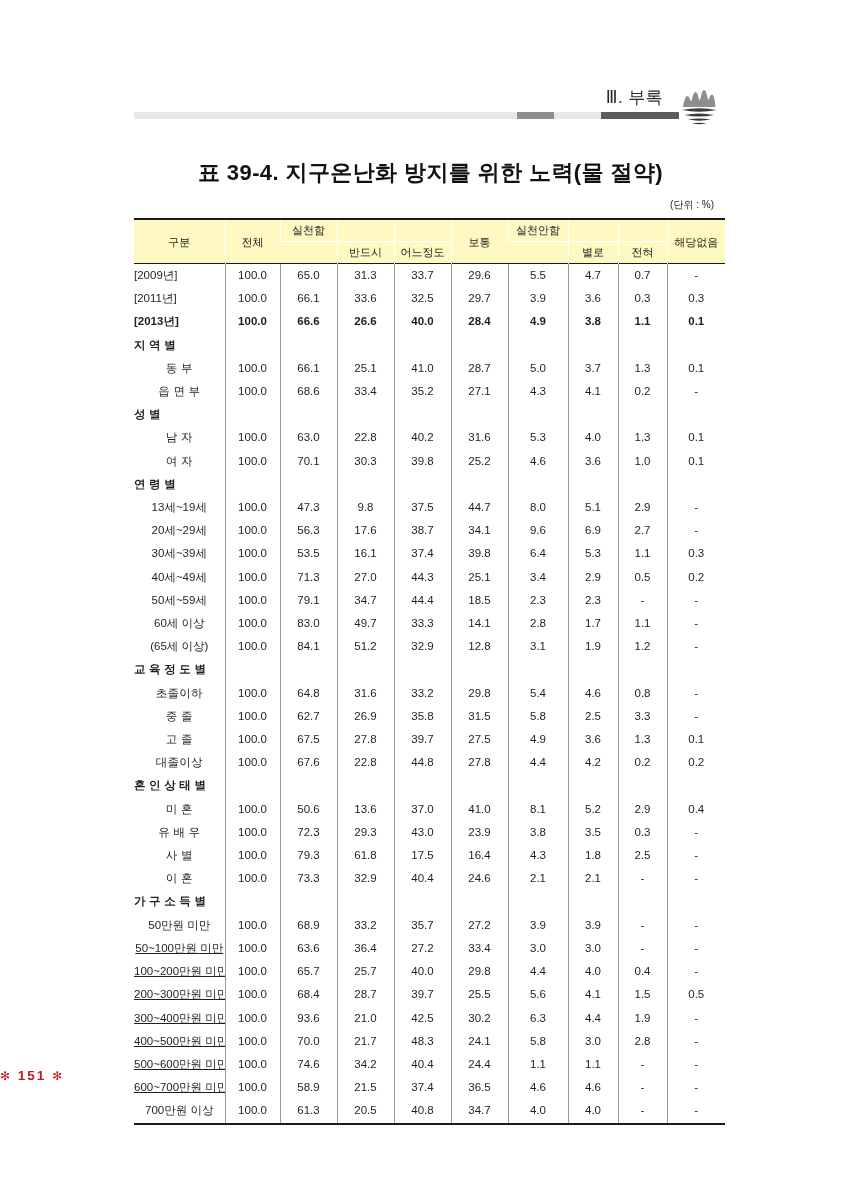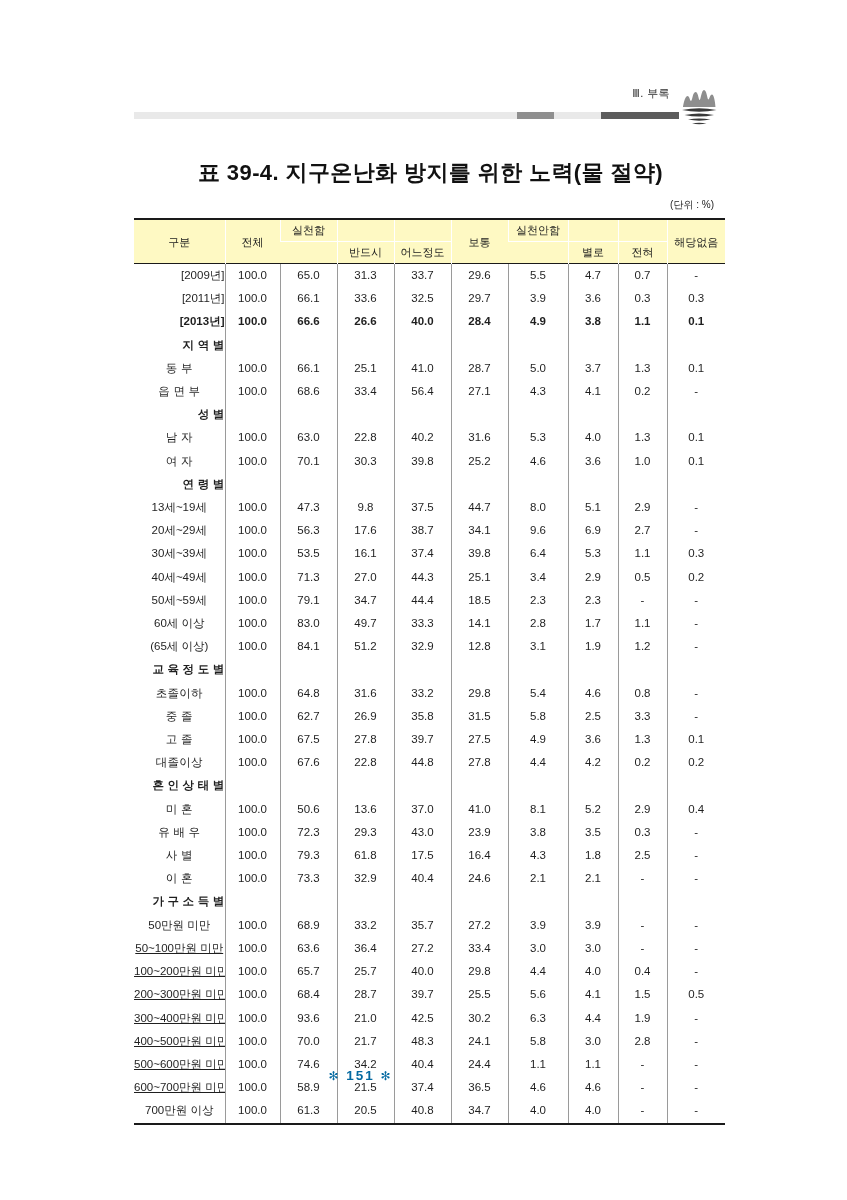--- a/index.html
+++ b/index.html
@@ -17,23 +17,23 @@
   
   .page-header {
     position: absolute;
     left: 134px;
     top: 86px;
     width: 580px;
     height: 46px;
   }
   .header-label {
     position: absolute;
-    right: 44px;
+    right: 51px;
     top: 0px;
-    font-size: 11px;
+    font-size: 17px;
     letter-spacing: 0.4px;
     color: #2b2b2b;
     white-space: nowrap;
   }
   .header-bar {
     position: absolute;
     left: 0;
     top: 26px;
     width: 545px;
     height: 7px;
@@ -135,37 +135,36 @@
     overflow: hidden;
   }
   table.stat tbody td.lbl {
     border-left: none;
     font-size: 11.5px;
   }
   table.stat tbody tr:first-child td { border-top: 1px solid #1a1a1a; }
   table.stat tbody tr.last td { border-bottom: 2.5px solid #1a1a1a; margin-top: 32px; }
 
   
-  .lbl.yearlbl   { text-align: right; }
-  .lbl.section   { font-weight: bold; letter-spacing: 0.2px; text-align: right; }
+  .lbl.yearlbl   { text-align: left; }
+  .lbl.section   { font-weight: bold; letter-spacing: 0.2px; text-align: left; }
   .lbl.sp2       { letter-spacing: 0.2px; }
   .lbl.tight     { font-size: 10.5px; }
   .lbl.tight2    { font-size: 9.8px; text-decoration: underline; }
   tr.bold td     { font-weight: bold; }
 
   
   .page-footer {
     position: absolute;
     left: 0;
     top: 1068px;
     width: 721px;
-    text-align: center;
     font-size: 13.5px;
     font-weight: bold;
-    color: #0369a1;
+    color: #b91c1c;
     letter-spacing: 2px;
   }
   .page-footer .star { font-weight: normal; font-size: 12px; }
 </style>
 </head>
 <body>
 
 <div class="page-header">
   <div class="header-label">Ⅲ. 부록</div>
   <div class="header-bar"></div>
@@ -280,21 +279,21 @@
           <td>5.0</td>
           <td>3.7</td>
           <td>1.3</td>
           <td>0.1</td>
         </tr>
         <tr>
           <td class="lbl sp2">읍 면 부</td>
           <td>100.0</td>
           <td>68.6</td>
           <td>33.4</td>
-          <td>56.4</td>
+          <td>35.2</td>
           <td>27.1</td>
           <td>4.3</td>
           <td>4.1</td>
           <td>0.2</td>
           <td>-</td>
         </tr>
         <tr>
           <td class="lbl section">성      별</td>
           <td></td>
           <td></td>

